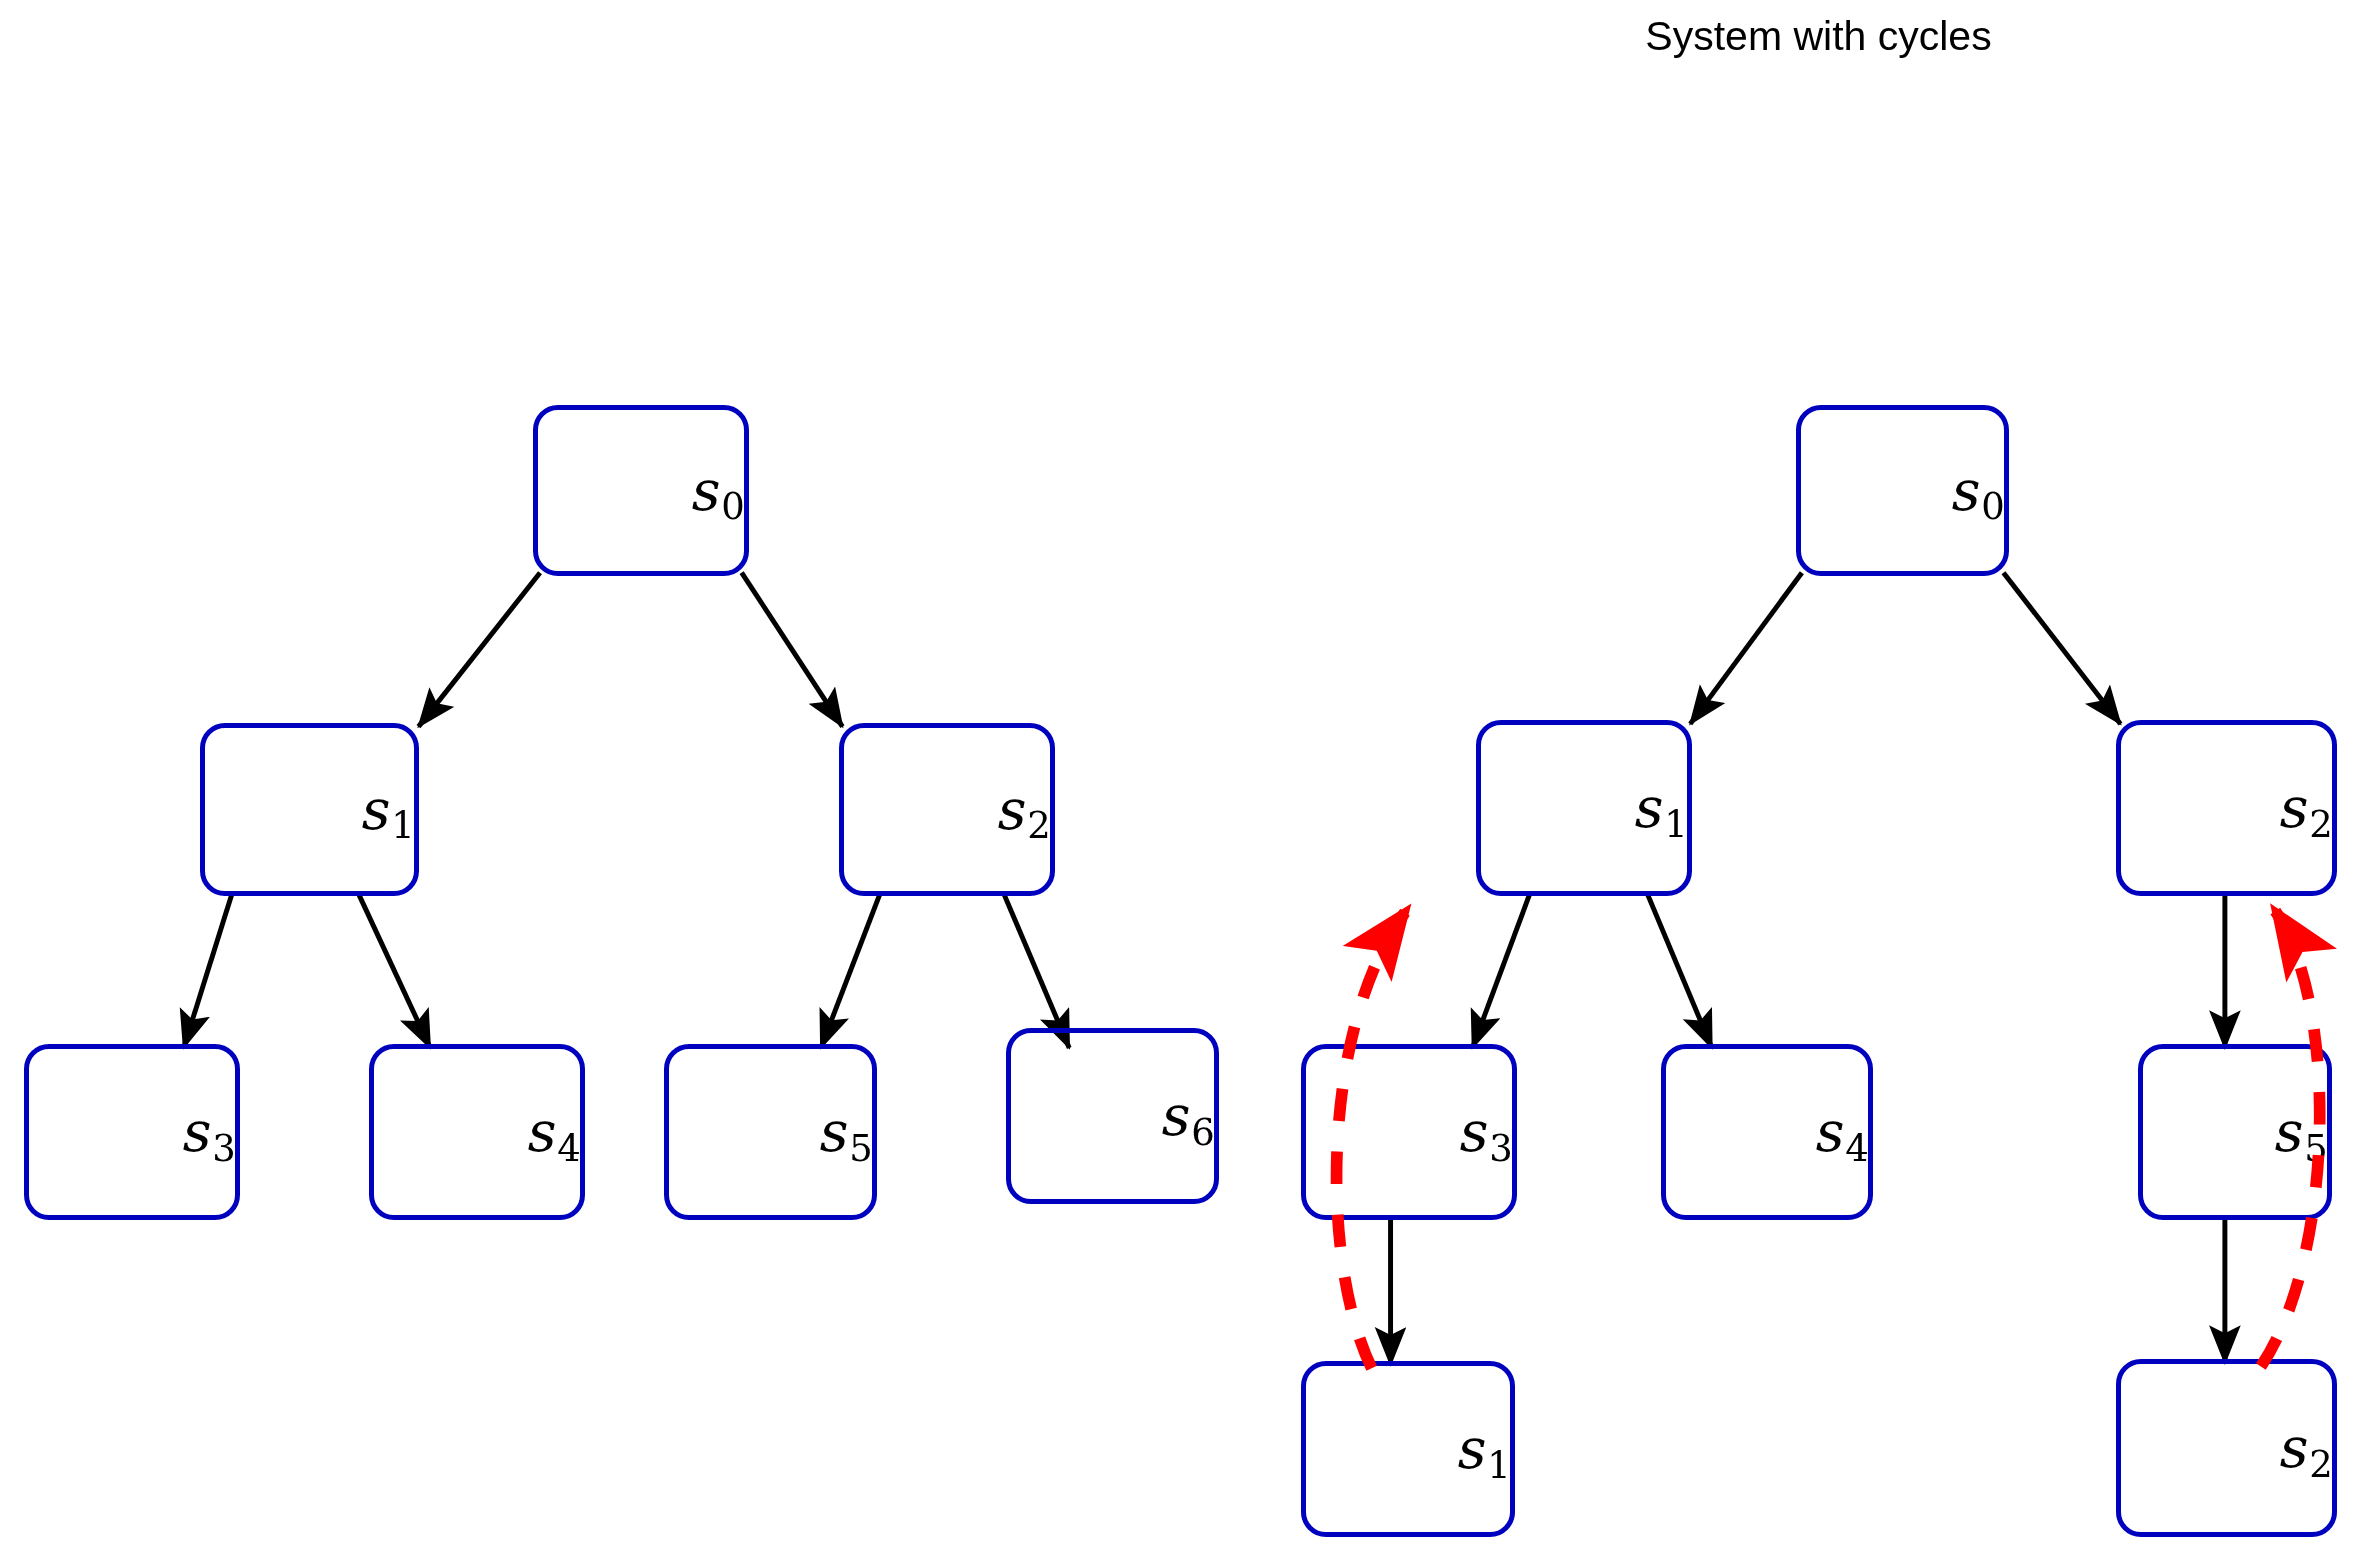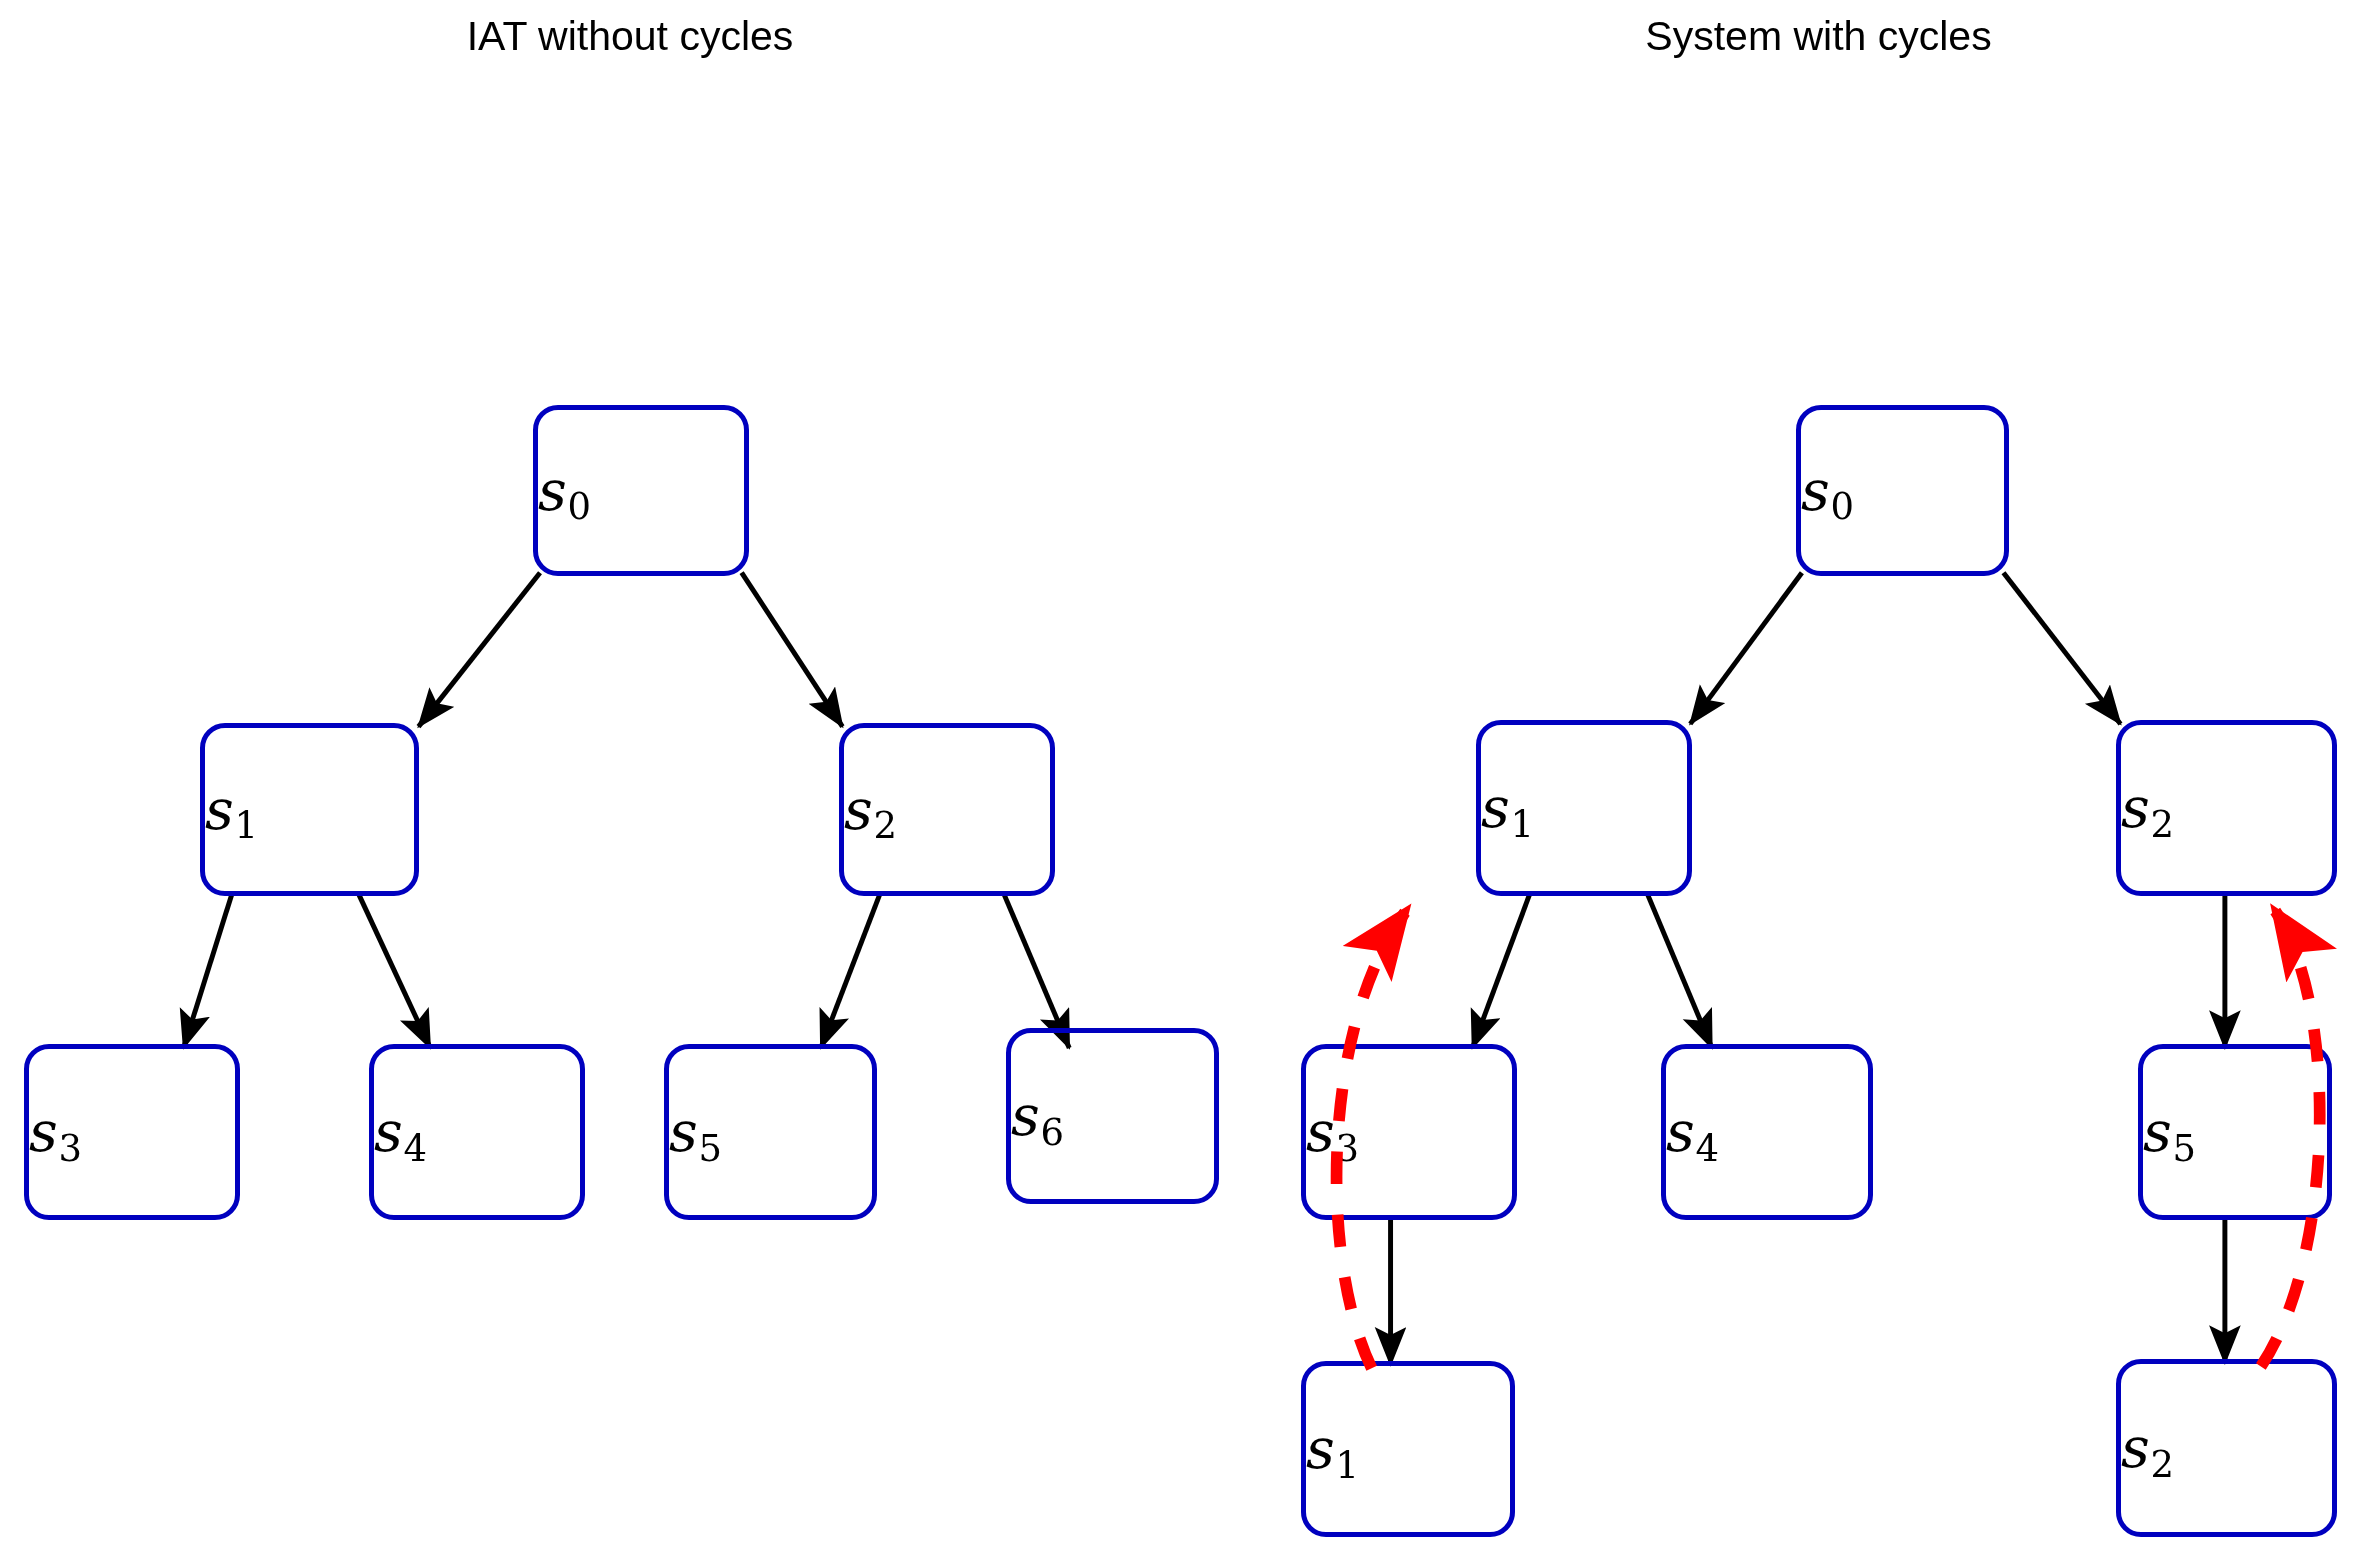--- a/index.html
+++ b/index.html
@@ -30,21 +30,21 @@
   #title-right { left: 1260px; top: 16px; width: 1117px; }
 
   .node {
     position: absolute;
     box-sizing: border-box;
     border: 5.4px solid #0000bf;
     border-radius: 25px;
     background: transparent;
     display: flex;
     align-items: center;
-    justify-content: flex-start;
+    justify-content: flex-end;
     z-index: 3;
   }
   .node .lbl {
     font-family: "DejaVu Serif", "Liberation Serif", serif;
     font-style: italic;
     font-size: 56px;
     color: #000000;
     line-height: 1;
     letter-spacing: 0px;
     white-space: nowrap;
@@ -69,21 +69,20 @@
   }
   svg.edges.over {
     z-index: 5;
   }
 </style>
 </head>
 <body>
 
 <div id="canvas">
 
-  <div class="panel-title" id="title-left">IAT without cycles</div>
   <div class="panel-title" id="title-right">System with cycles</div>
 
   <svg class="edges" id="edges-solid" viewBox="0 0 2641 1726" xmlns="http://www.w3.org/2000/svg">
     <defs>
       <marker id="arrow-black" markerWidth="9" markerHeight="9" refX="7.6" refY="3.2" orient="auto" markerUnits="strokeWidth">
         <path d="M0,0 L8,3.2 L0,6.4 L1.6,3.2 z" fill="#000000"></path>
       </marker>
     </defs>
 
     <line x1="600" y1="636" x2="465" y2="807" stroke="#000000" stroke-width="5.5" marker-end="url(#arrow-black)"></line>

